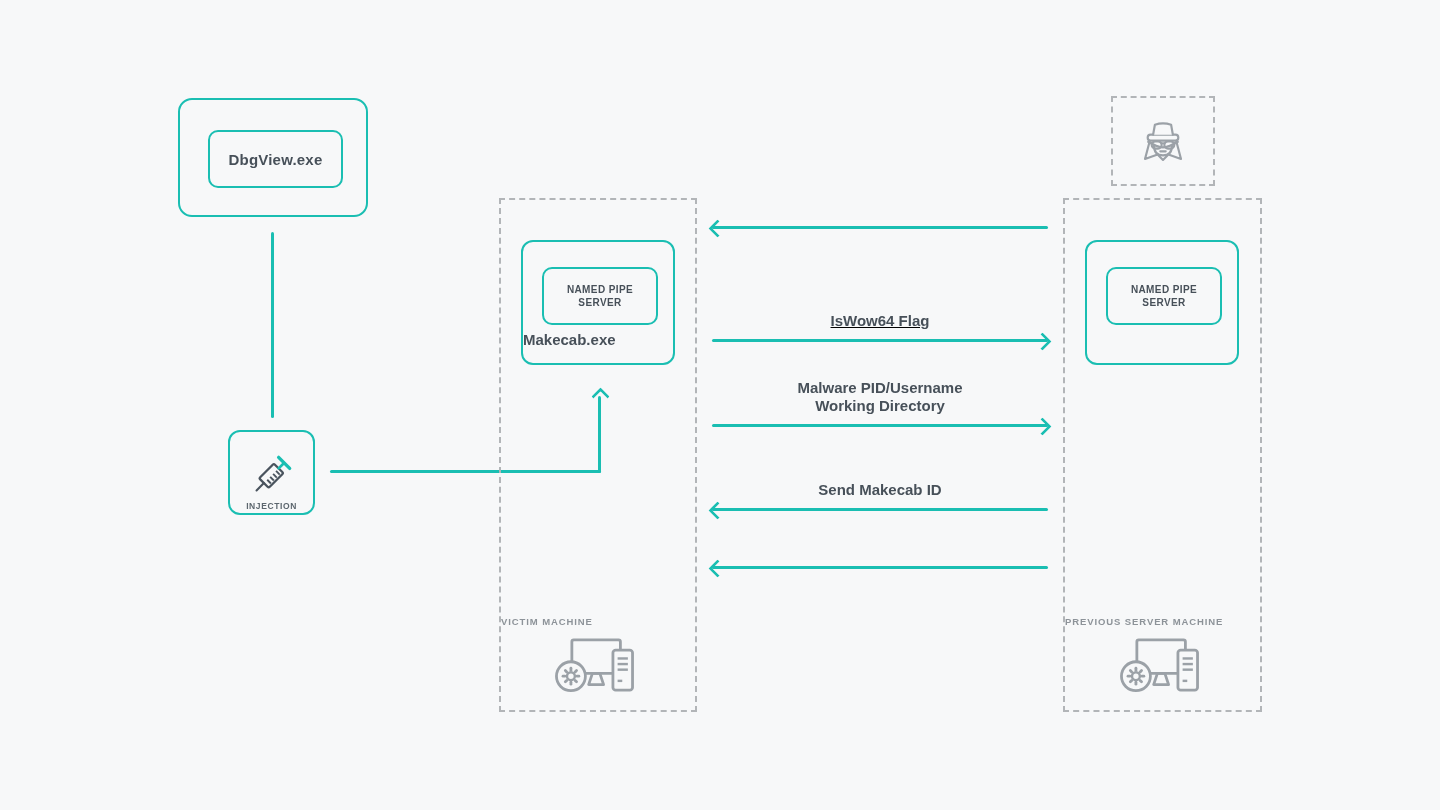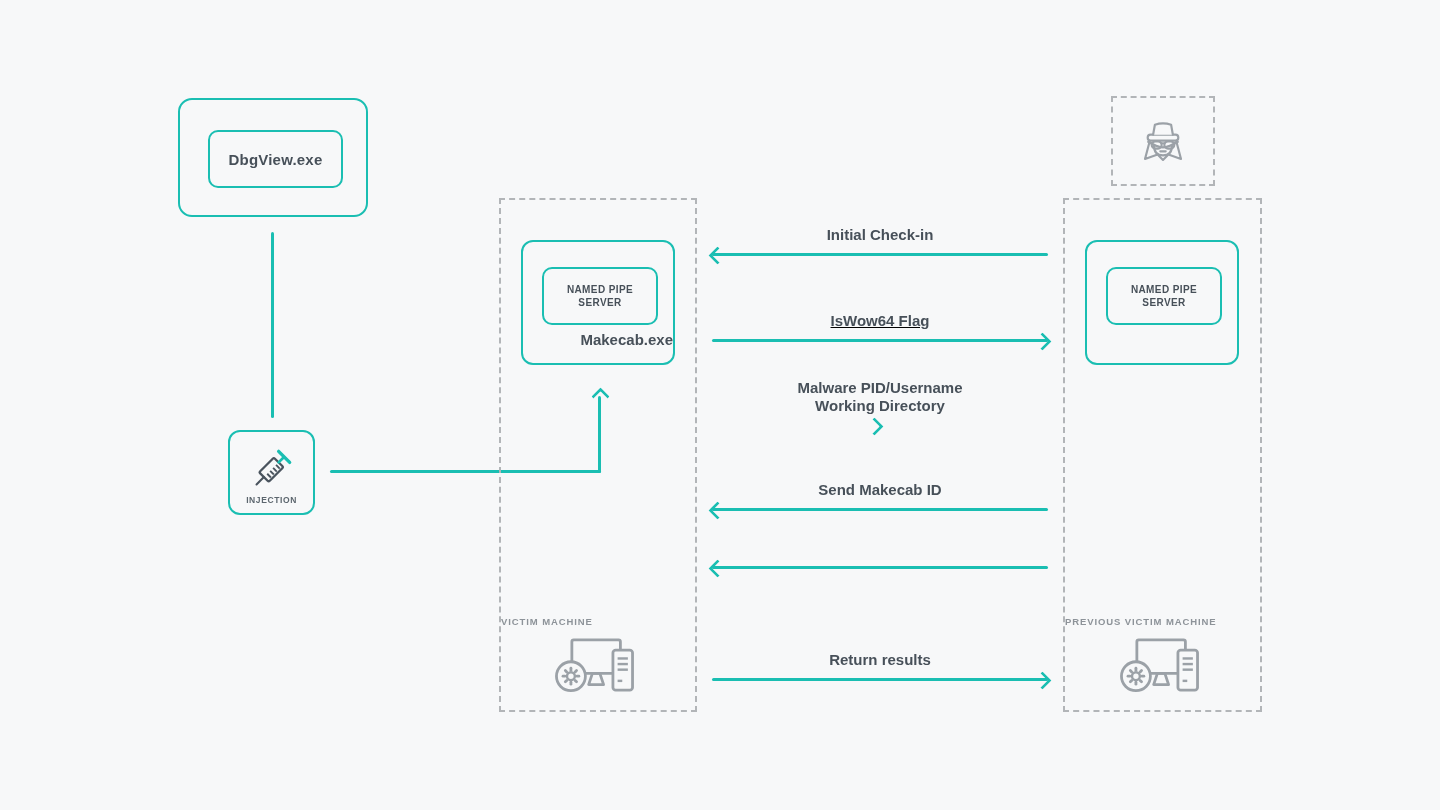--- a/index.html
+++ b/index.html
@@ -51,38 +51,38 @@
   #makecab-box{left:521px;top:240px;width:154px;height:125px;border-radius:12px;}
   #prev-pipe-box{left:1085px;top:240px;width:154px;height:125px;border-radius:12px;}
   .pipe-inner{
     left:19px;top:25px;width:116px;height:58px;
     font-size:10px;font-weight:700;color:#475059;letter-spacing:.4px;
     line-height:1.35;
   }
   .pipe-inner span{display:block;width:90px;text-align:center;}
   .makecab-label{
     position:absolute;left:0;top:89px;width:100%;
-    text-align:right;
+    text-align:left;
     color:#475059;font-size:15px;font-weight:700;
   }
 
   
   .machine-caption{
     position:absolute;width:100%;left:0;
     text-align:left;
     font-size:9.5px;font-weight:700;letter-spacing:.9px;
     color:#8d9399;
   }
   .machine-icon-wrap{position:absolute;}
 
   
   #injection-box{
     left:228px;top:430px;width:87px;height:85px;border-radius:12px;
     display:flex;flex-direction:column;align-items:center;justify-content:flex-start;
-    padding-top:12px;
+    padding-top:18px;
   }
   #injection-label{
     color:#5c666e;font-size:8.5px;font-weight:700;letter-spacing:.6px;
     margin-top:1px;
   }
 
   
   .line{position:absolute;background:#1abeb2;border-radius:3px;}
   #dbg-line{left:271px;top:232px;width:3px;height:186px;}
   #inj-line-h{left:330px;top:470px;width:271px;height:3px;}
@@ -111,21 +111,21 @@
   .arrow.dir-left::before{
     content:"";position:absolute;left:-1px;top:-4px;width:10px;height:10px;
     border-left:3px solid #1abeb2;border-bottom:3px solid #1abeb2;
     transform:rotate(45deg);border-radius:1px;
   }
   .arrow.dir-right::before{
     content:"";position:absolute;right:-1px;top:-4px;width:10px;height:10px;
     border-top:3px solid #1abeb2;border-right:3px solid #1abeb2;
     transform:rotate(45deg);border-radius:1px;
   }
-  #msg-0{top:226px;} #msg-1{top:312px;text-decoration:underline;} #msg-2{top:379px;align-items:center;}
+  #msg-0{top:226px;} #msg-1{top:312px;text-decoration:underline;} #msg-2{top:379px;}
   #msg-3{top:481px;} #msg-4{top:566px;} #msg-5{top:651px;}
 
   svg{display:block;}
 </style>
 </head>
 <body>
 
 <div class="canvas">
 
   <div class="tbox" id="dbgview-outer">
@@ -185,42 +185,37 @@
           <line x1="13" y1="36" x2="14.5" y2="37.5"></line>
             <line x1="23.5" y1="46.5" x2="25" y2="48"></line>
           <line x1="25" y1="36" x2="23.5" y2="37.5"></line>
             <line x1="14.5" y1="46.5" x2="13" y2="48"></line>
         </g>
       </svg>
     </div>
   </div>
 
   <div class="msg" id="msg-0">
-    <div class="msg-label">Initial Check-in</div>
     <div class="arrow dir-left"></div>
   </div>
   <div class="msg" id="msg-1">
     <div class="msg-label">IsWow64 Flag</div>
     <div class="arrow dir-right"></div>
   </div>
   <div class="msg" id="msg-2">
     <div class="msg-label">Malware PID/Username
 Working Directory</div>
     <div class="arrow dir-right"></div>
   </div>
   <div class="msg" id="msg-3">
     <div class="msg-label">Send Makecab ID</div>
     <div class="arrow dir-left"></div>
   </div>
   <div class="msg" id="msg-4">
     <div class="arrow dir-left"></div>
-  </div>
-  <div class="msg" id="msg-5">
-    <div class="msg-label">Return results</div>
-    <div class="arrow dir-right"></div>
   </div>
 
   <div class="dashed-box" id="spy-box">
     <span>
       <svg width="58" height="54" viewBox="0 0 64 60" fill="none" stroke="#9ba1a7" stroke-width="2.4" stroke-linejoin="round" stroke-linecap="round">
         <path d="M12 50 L17 31 Q32 43 47 31 L52 50 L38 45 L32 51 L26 45 Z"></path>
         <path d="M22 35 Q22 46 32 46 Q42 46 42 35"></path>
         <line x1="29" y1="41.5" x2="35" y2="41.5"></line>
         <rect x="15" y="23" width="34" height="6.5" rx="3.2" fill="#f7f8f9"></rect>
         <path d="M21 23 L23 12 Q32 9 41 12 L43 23" fill="#f7f8f9"></path>
@@ -232,21 +227,21 @@
       </svg>
     </span>
   </div>
 
   <div class="dashed-box" id="previous-victim-container">
     <div class="tbox" id="prev-pipe-box" style="position:absolute;left:20px;top:40px;">
       <div class="tbox-inner pipe-inner">
         <span>NAMED PIPE SERVER</span>
       </div>
     </div>
-    <div class="machine-caption" style="top:416px;">PREVIOUS VICTIM MACHINE</div>
+    <div class="machine-caption" style="top:416px;">PREVIOUS SERVER MACHINE</div>
     <div class="machine-icon-wrap" style="left:53px;top:437px;">
       <svg width="90" height="56" viewBox="0 0 96 60" fill="none">
         <rect x="20" y="3" width="52" height="36" rx="2" stroke="#9ba1a7" stroke-width="3"></rect>
         <path d="M42 39 L50 39 L54 51 L38 51 Z" stroke="#9ba1a7" stroke-width="3" stroke-linejoin="round"></path>
         <rect x="64" y="14" width="21" height="43" rx="3" fill="#f7f8f9" stroke="#9ba1a7" stroke-width="3"></rect>
         <line x1="69" y1="23" x2="80" y2="23" stroke="#9ba1a7" stroke-width="2.6"></line>
         <line x1="69" y1="29" x2="80" y2="29" stroke="#9ba1a7" stroke-width="2.6"></line>
         <line x1="69" y1="35" x2="80" y2="35" stroke="#9ba1a7" stroke-width="2.6"></line>
         <line x1="69" y1="47" x2="74" y2="47" stroke="#9ba1a7" stroke-width="2.6"></line>
         <circle cx="19" cy="42" r="15.5" fill="#f7f8f9" stroke="#9ba1a7" stroke-width="3"></circle>

